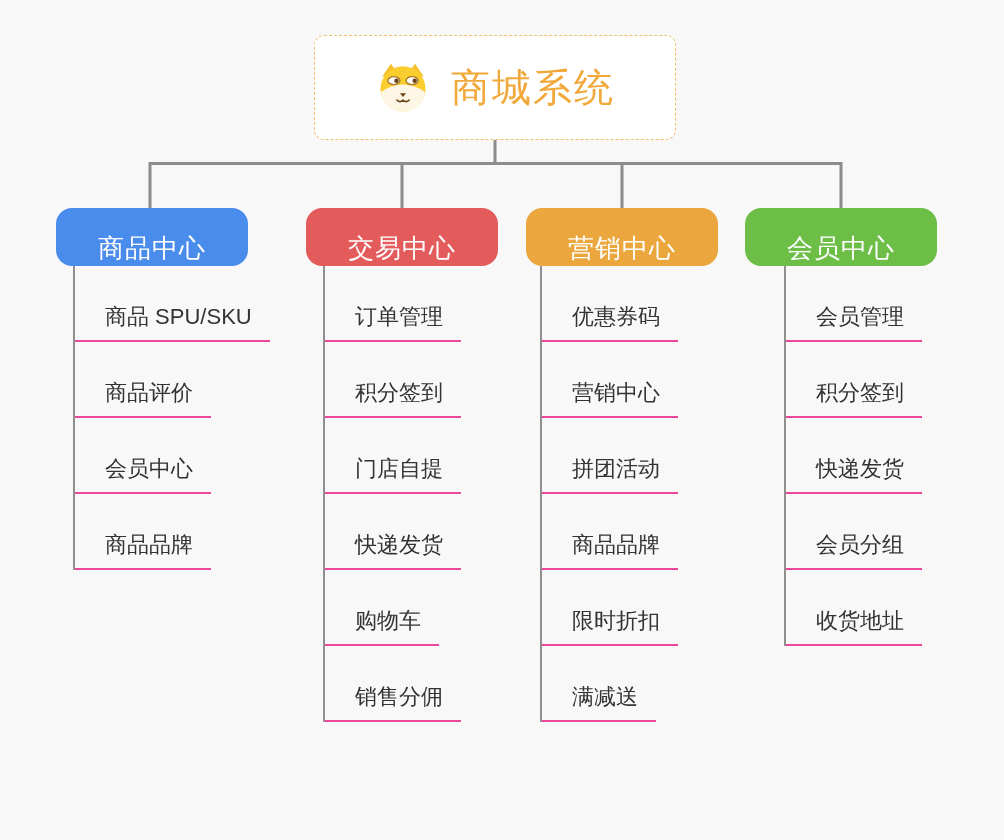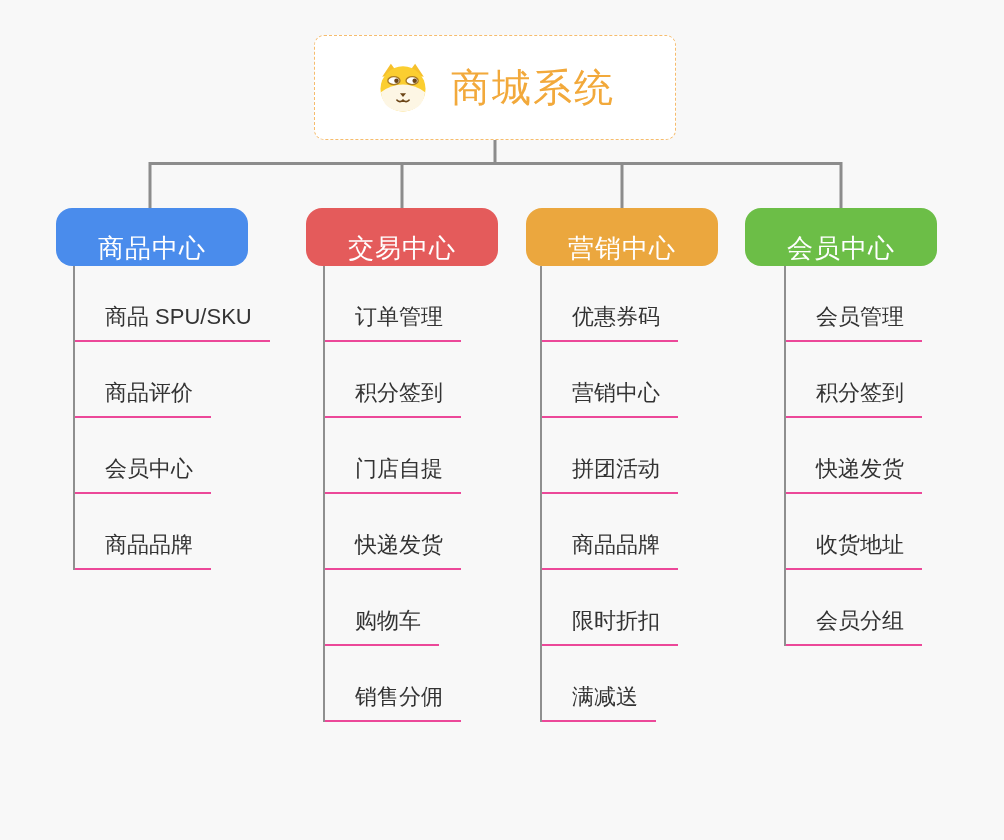--- a/index.html
+++ b/index.html
@@ -163,20 +163,20 @@
     <li>
         <span>会员管理</span>
       </li>
     <li>
         <span>积分签到</span>
       </li>
     <li>
         <span>快递发货</span>
       </li>
     <li>
-        <span>收货地址</span>
+        <span>会员分组</span>
       </li>
     <li>
-        <span>会员分组</span>
+        <span>收货地址</span>
       </li>
   </ul>
 
 </div>
 
 </body></html>

